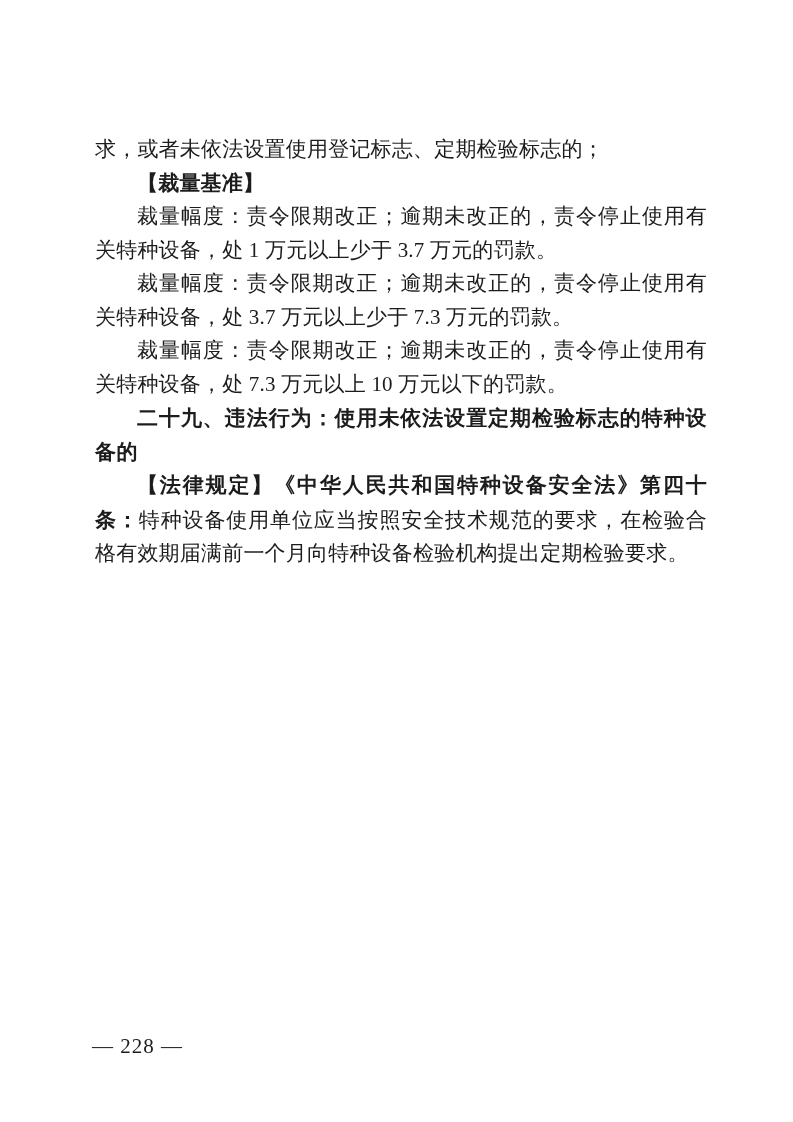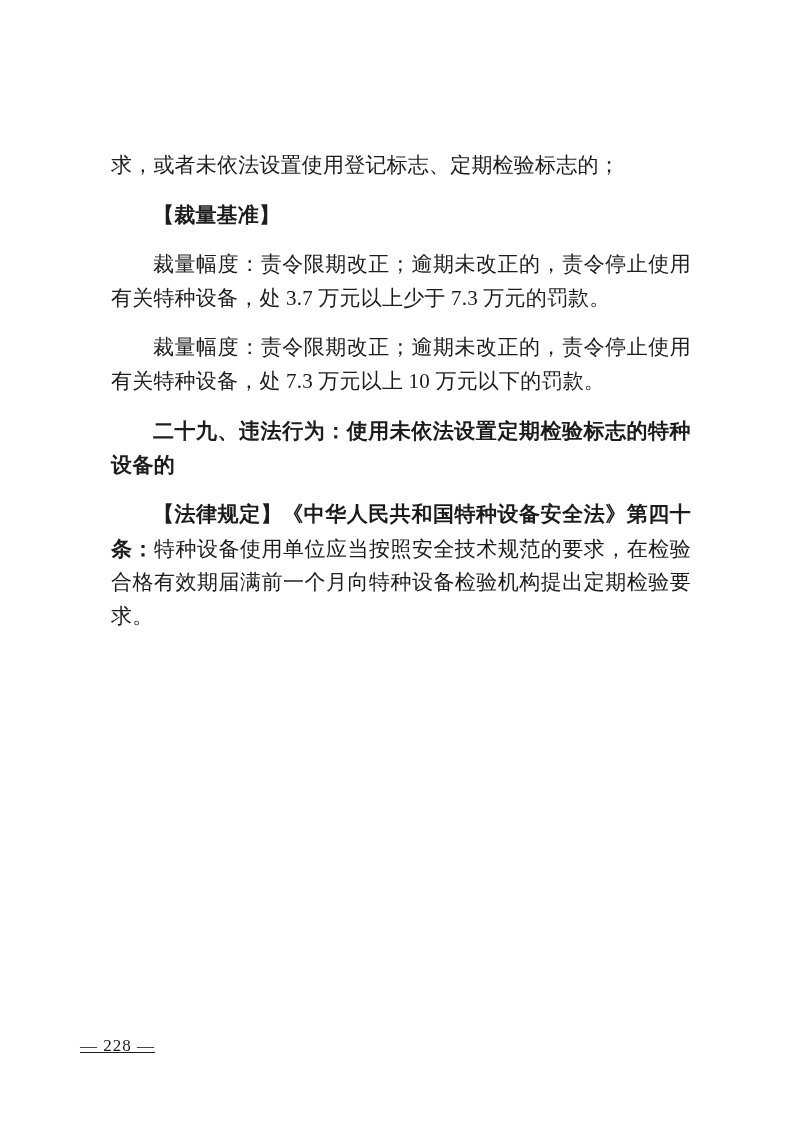--- a/index.html
+++ b/index.html
@@ -22,55 +22,55 @@
     position: absolute;
     left: 95px;
     top: 133px;
     width: 612px;
     font-size: 21px;
     line-height: 33.5px;
     text-align: justify;
     text-justify: inter-character;
     letter-spacing: 0.2px;
   }
-  .doc-body p { margin: 16px; padding: 0; }
+  .doc-body p { margin: 0; padding: 0; }
   .indent { text-indent: 2em; }
   .bold-serif { font-weight: 700; }
   .hei {
     font-weight: 700;
     font-family: Liberation Sans, sans-serif;
     letter-spacing: 0.4px;
   }
   .lead-bold {
     font-weight: 700;
     font-family: "Liberation Sans", "DejaVu Sans", sans-serif;
   }
   .footer {
     position: absolute;
-    left: 80px;
+    left: 92px;
     top: 1031px;
-    font-size: 17px;
+    font-size: 21px;
     line-height: 30px;
     color: #1c1c1c;
     letter-spacing: 1px;
-    text-decoration: underline;
   }
 </style>
 </head>
 <body>
 
 <div class="page">
 
   <div class="doc-body">
 
     <p>求，或者未依法设置使用登记标志、定期检验标志的；</p>
 
     <p class="indent bold-serif">【裁量基准】</p>
 
 
+    <p class="indent">裁量幅度：责令限期改正；逾期未改正的，责令停止使用有关特种设备，处 1 万元以上少于 3.7 万元的罚款。</p>
 
 
     <p class="indent">裁量幅度：责令限期改正；逾期未改正的，责令停止使用有关特种设备，处 3.7 万元以上少于 7.3 万元的罚款。</p>
 
 
     <p class="indent">裁量幅度：责令限期改正；逾期未改正的，责令停止使用有关特种设备，处 7.3 万元以上 10 万元以下的罚款。</p>
 
     <p class="indent hei">二十九、违法行为：使用未依法设置定期检验标志的特种设备的</p>
 
     <p class="indent"><span class="lead-bold">【法律规定】《中华人民共和国特种设备安全法》第四十条：</span><span>特种设备使用单位应当按照安全技术规范的要求，在检验合格有效期届满前一个月向特种设备检验机构提出定期检验要求。</span></p>

